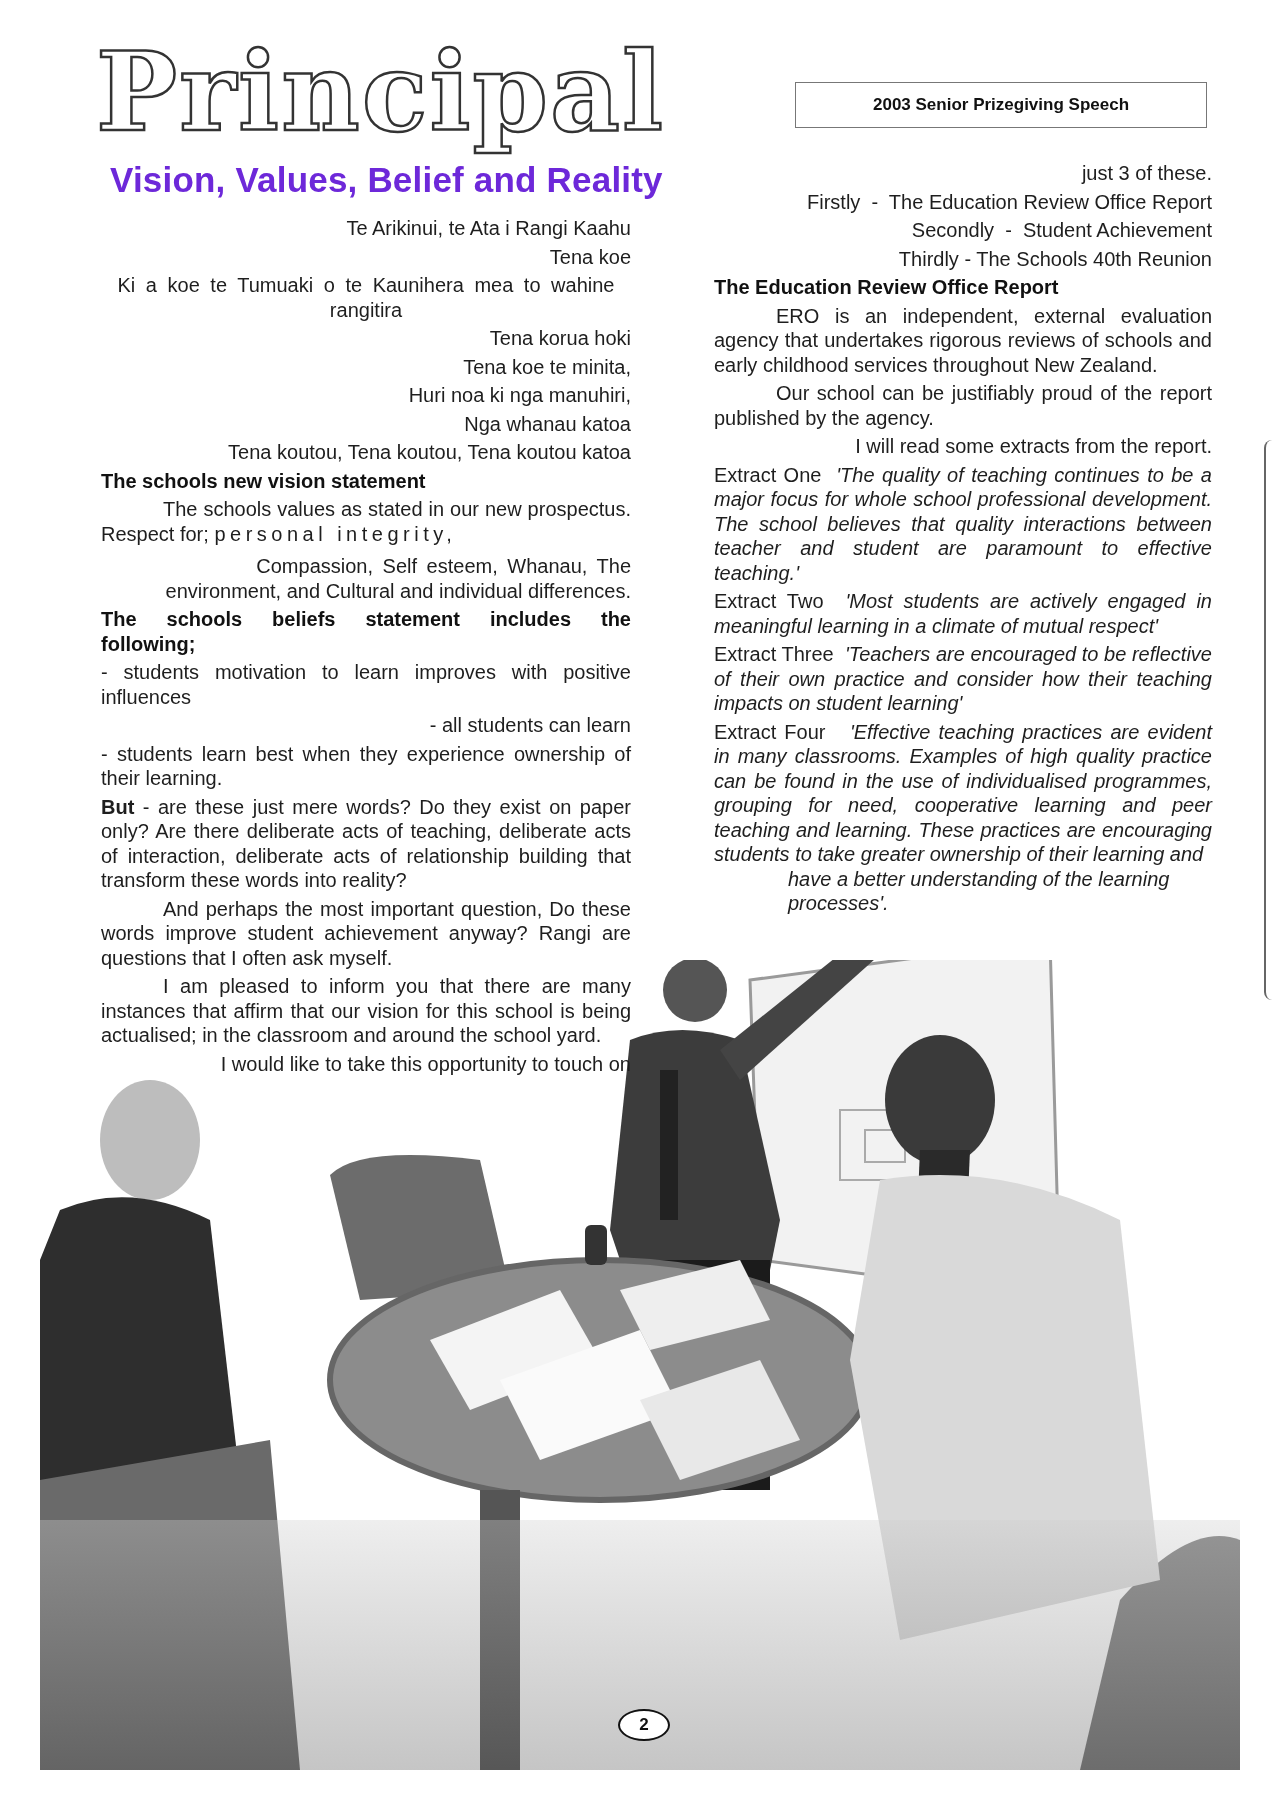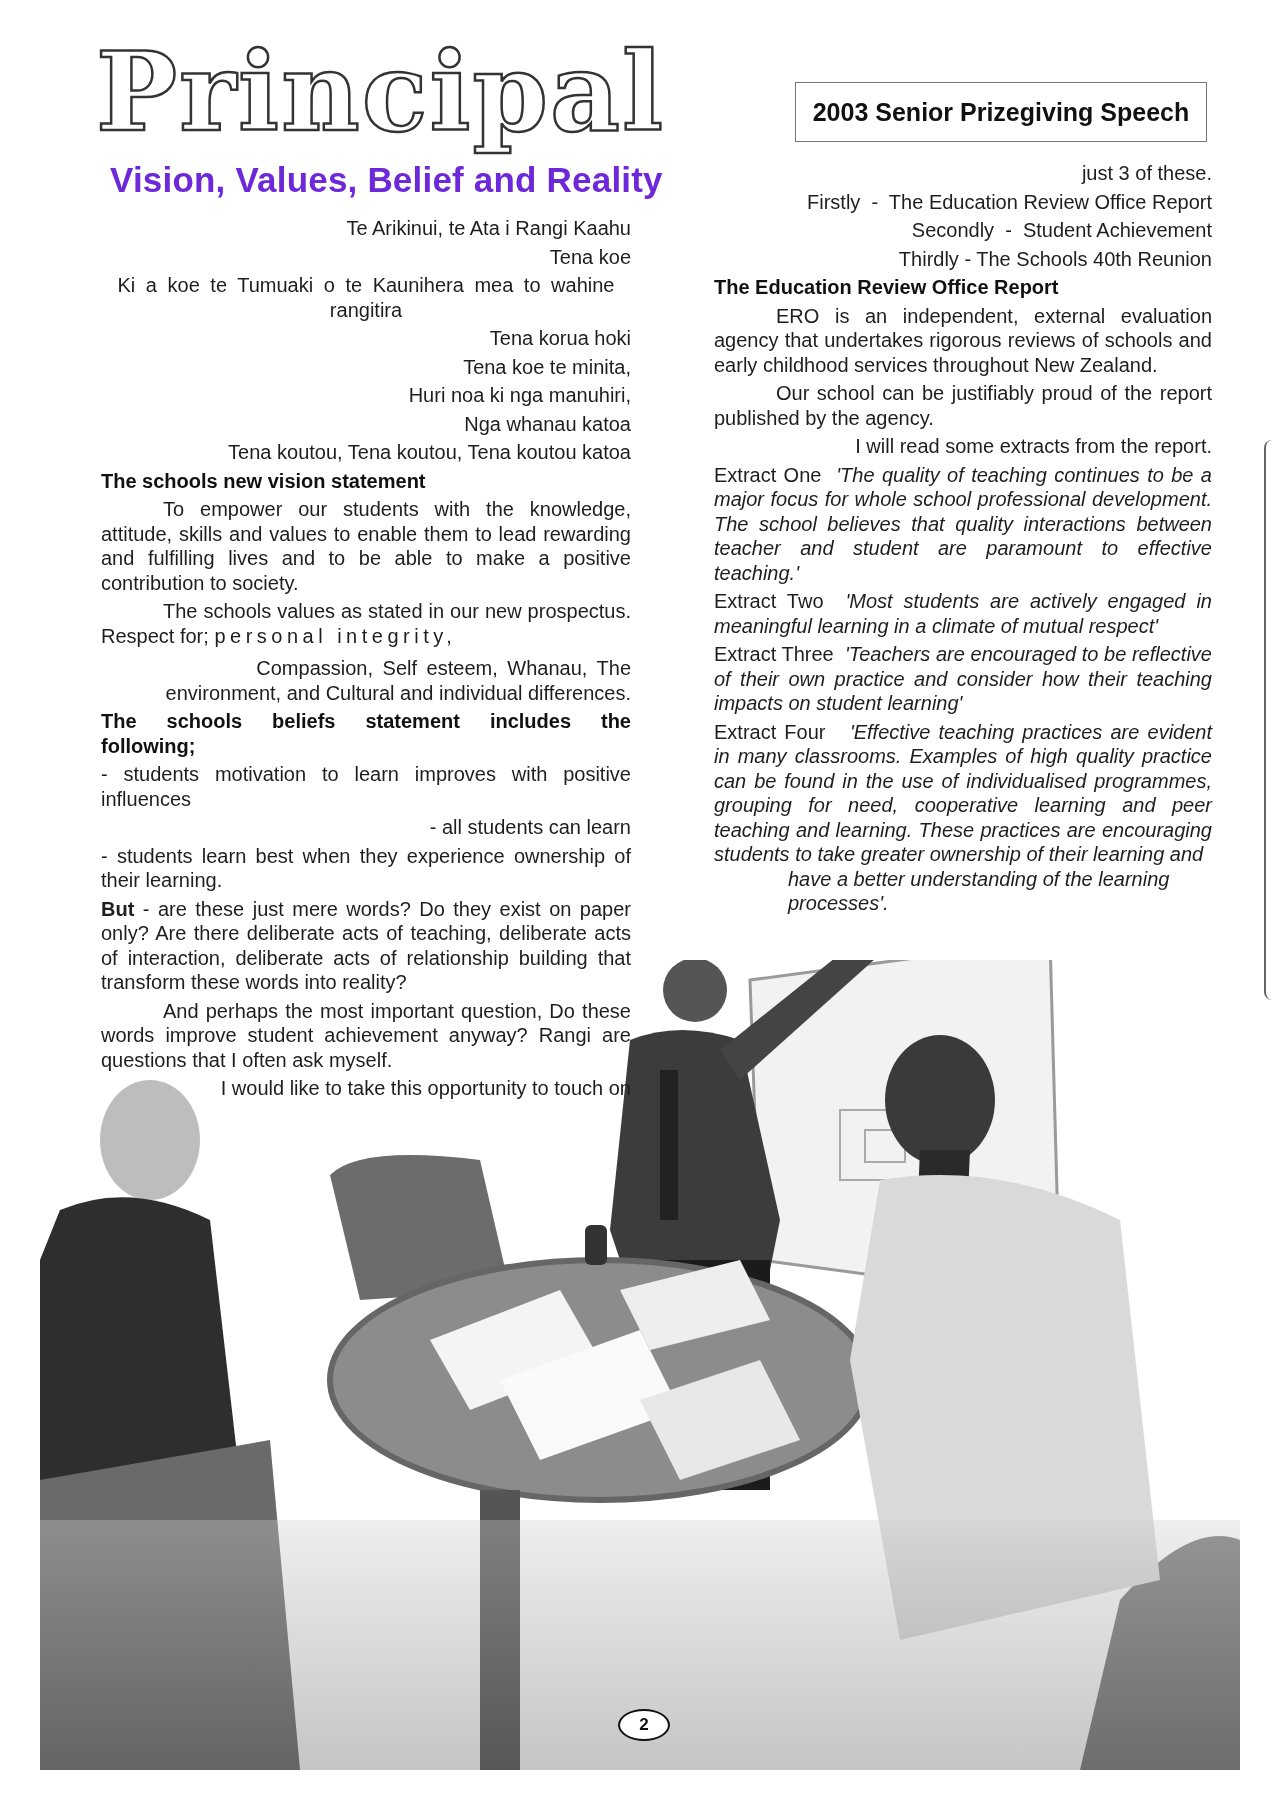--- a/index.html
+++ b/index.html
@@ -8,24 +8,24 @@
     position: relative; overflow: hidden;
     font-family: "Liberation Sans", sans-serif; color: #1a1a1a;
   }
   .page-title {
     position: absolute; left: 96px; top: 38px;
     font-family: "DejaVu Serif", serif; font-weight: bold;
     font-size: 108px; letter-spacing: 2px; line-height: 1;
     color: #ffffff; -webkit-text-stroke: 2.5px #333;
   }
   .speech-box {
-    position: absolute; left: 795px; top: 82px; width: 412px; height: 60px;
+    position: absolute; left: 795px; top: 82px; width: 412px; height: 46px;
     border: 1.5px solid #777; box-sizing: border-box;
     display: flex; align-items: center; justify-content: center;
-    font-weight: bold; font-size: 25px; color: #111;
+    font-weight: bold; font-size: 17px; color: #111;
   }
   .subtitle {
     position: absolute; left: 110px; top: 160px;
     font-weight: bold; font-size: 35px; color: #6d28d9; letter-spacing: 0.2px;
   }
   .col { position: absolute; font-size: 20px; line-height: 24.5px; color: #1e1e1e; }
   .col-left { left: 101px; top: 216px; width: 530px; }
   .col-right { left: 714px; top: 161px; width: 498px; }
   .col p { margin: 0 0 4px 0; text-align: justify; }
   .col p.indent { text-indent: 62px; }
@@ -116,35 +116,35 @@
 <div class="col col-left">
   <p class="single">Te Arikinui, te Ata i Rangi Kaahu</p>
   <p class="single">Tena koe</p>
   <p style="text-align:center;word-spacing:5px;">Ki a koe te Tumuaki o te Kaunihera mea to wahine rangitira</p>
   <p class="single">Tena korua hoki</p>
   <p class="single">Tena koe te minita,</p>
   <p class="single">Huri noa ki nga manuhiri,</p>
   <p class="single">Nga whanau katoa</p>
   <p class="single">Tena koutou, Tena koutou, Tena koutou katoa</p>
   <p class="head">The schools new vision statement</p>
-  <p class="indent">To empower our students with the knowledge, attitude, skills and values to enable them to lead rewarding and fulfilling lives and to be able to make a positive contribution to society.</p>
   <p class="indent" style="margin-bottom:8px;">
     <span>The schools values as stated in our new prospectus. Respect for;</span>
     <span class="spaced">personal integrity,</span>
   </p>
   <p class="single" style="word-spacing:4px;margin-bottom:0;">Compassion, Self esteem, Whanau, The</p>
   <p class="single">environment, and Cultural and individual differences.</p>
   <p class="headj">The schools beliefs statement includes the following;</p>
   <p>- students motivation to learn improves with positive influences</p>
   <p class="single">- all students can learn</p>
   <p>- students learn best when they experience ownership of their learning.</p>
   <p>
     <span class="b">But</span><span> -  are these just mere words? Do they exist on paper only? Are there deliberate acts of teaching, deliberate acts of interaction, deliberate acts of relationship building that transform these words into reality?</span>
   </p>
   <p class="indent">And perhaps the most important question, Do these words improve student achievement anyway? Rangi are questions that I often ask myself.</p>
+  <p class="indent">I am pleased to inform you that there are many instances that affirm that our vision for this school is being actualised; in the classroom and around the school yard.</p>
   <p class="indent single">I would like to take this opportunity to touch on</p>
 </div>
 
 <div class="col col-right">
   <p class="single">just 3 of these.</p>
   <p class="single" style="white-space:pre;">Firstly  -  The Education Review Office Report</p>
   <p class="single" style="white-space:pre;">Secondly  -  Student Achievement</p>
   <p class="single">Thirdly - The Schools 40th Reunion</p>
   <p class="head">The Education Review Office Report</p>
   <p class="indent">ERO is an independent, external evaluation agency that undertakes rigorous reviews of schools and early childhood services throughout New Zealand.</p>

